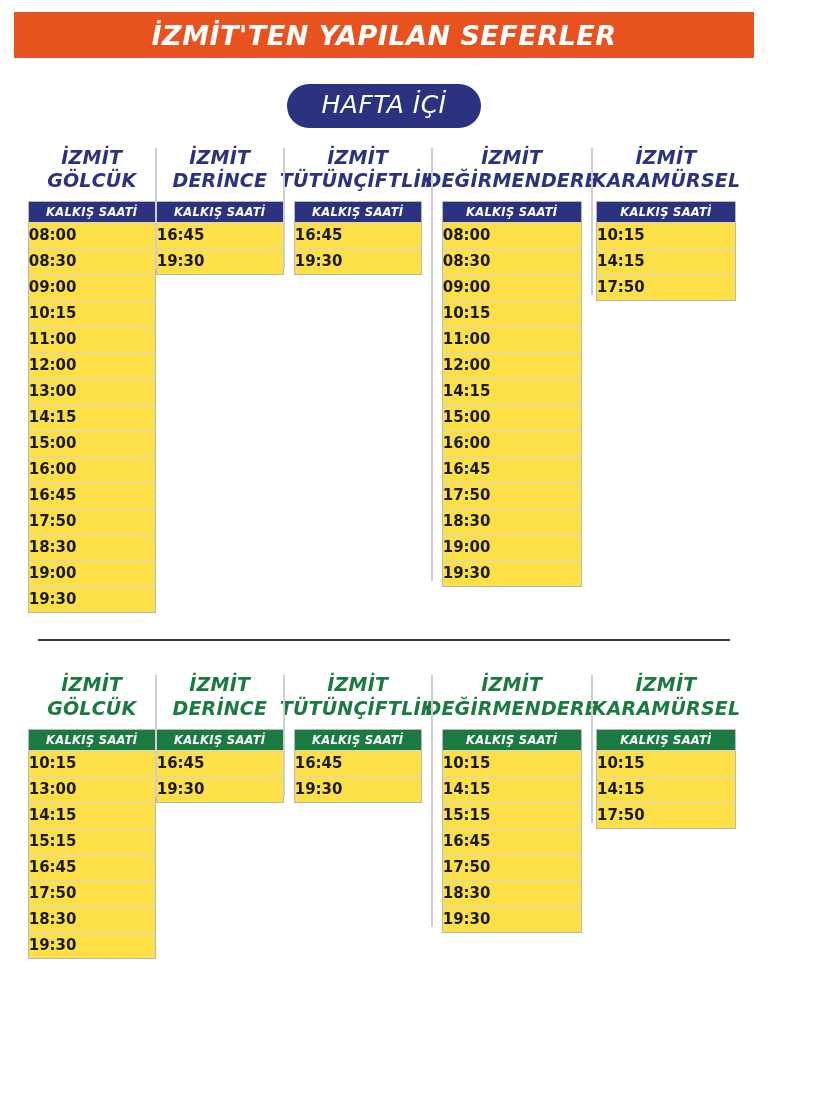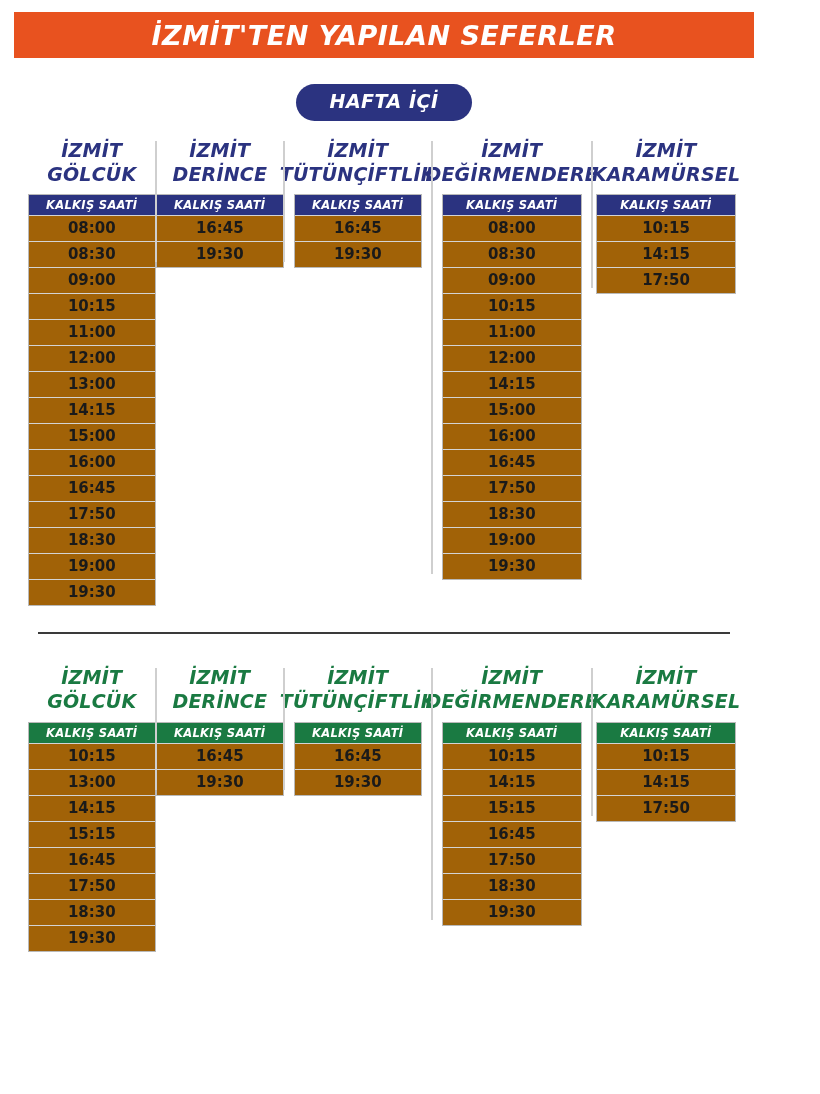--- a/index.html
+++ b/index.html
@@ -41,22 +41,22 @@
   .pill-row {
     display: flex;
     align-items: center;
     justify-content: center;
     margin-top: 26px;
   }
   .pill {
     border-radius: 22px;
     padding: 7px 34px 9px 34px;
     color: #ffffff;
-    font-size: 19px;
-    font-weight: bold;
+    font-size: 25px;
+    font-weight: normal;
     font-style: italic;
     letter-spacing: 0.5px;
     line-height: 1.1;
   }
   .pill-weekday { background: #2b3380; }
   .pill-weekend { background: #1a7a42; }
 
   .pill-note {
     margin-left: 14px;
     color: #2b3380;
@@ -101,35 +101,35 @@
     margin-bottom: 8px;
     letter-spacing: 0.2px;
   }
   .head-weekday { color: #2b3380; }
   .head-weekend { color: #1a7a42; }
   .col-head .l2 { display: block; }
 
   .tbl {
     width: 128px;
     border: 1px solid #b9b9b9;
-    background: #a16207;
+    background: #fde047;
   }
   .tbl-head {
     color: #ffffff;
     font-size: 11.5px;
     font-weight: bold;
     font-style: italic;
     text-align: center;
     padding: 3px 0 3px 0;
     letter-spacing: 0.3px;
   }
   .th-weekday { background: #2b3380; }
   .th-weekend { background: #1a7a42; }
   .cell {
-    text-align: center;
+    text-align: left;
     font-size: 15px;
     font-weight: bold;
     color: #1a1a1a;
     padding: 3px 0 4px 0;
     border-top: 1px solid #d4d4d4;
     font-family: "DejaVu Sans", "Liberation Sans", sans-serif;
   }
   .cell:first-of-type { border-top: none; }
 
   

